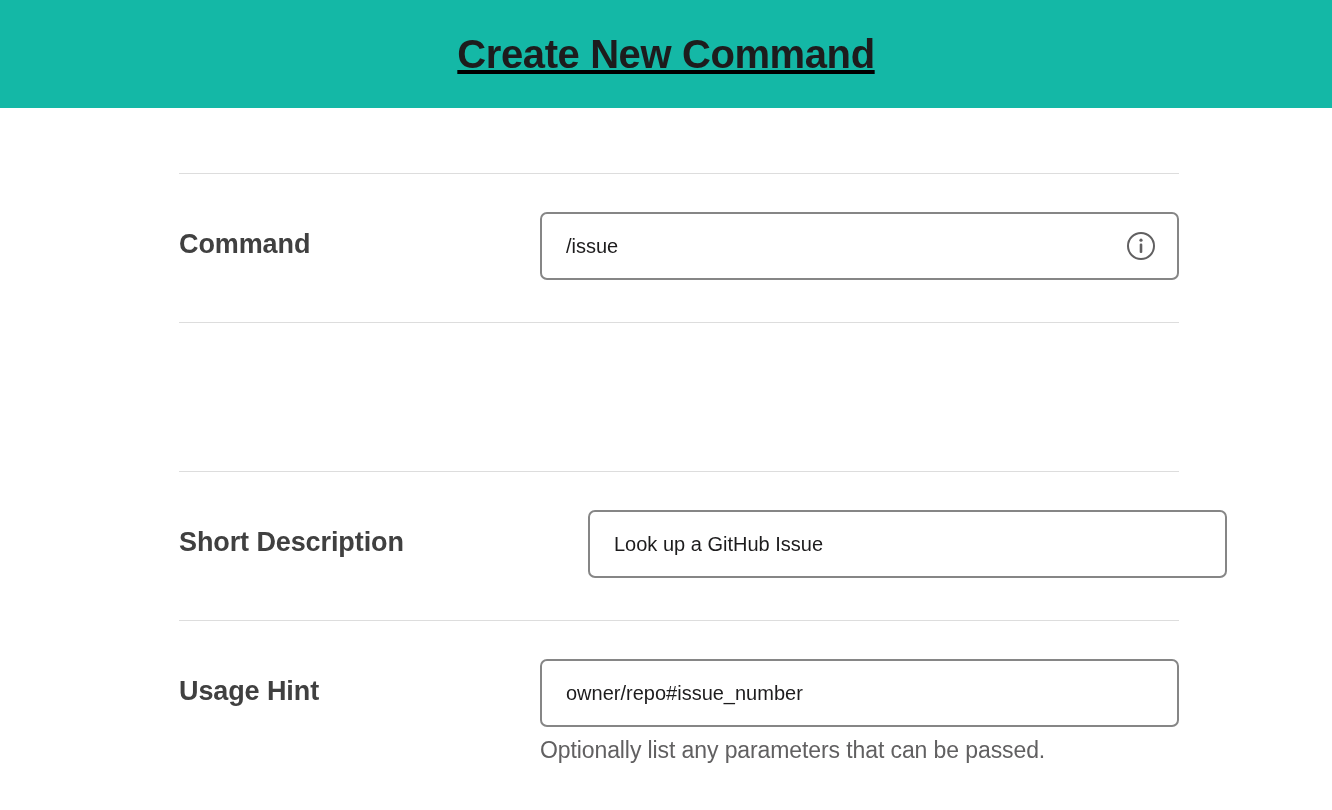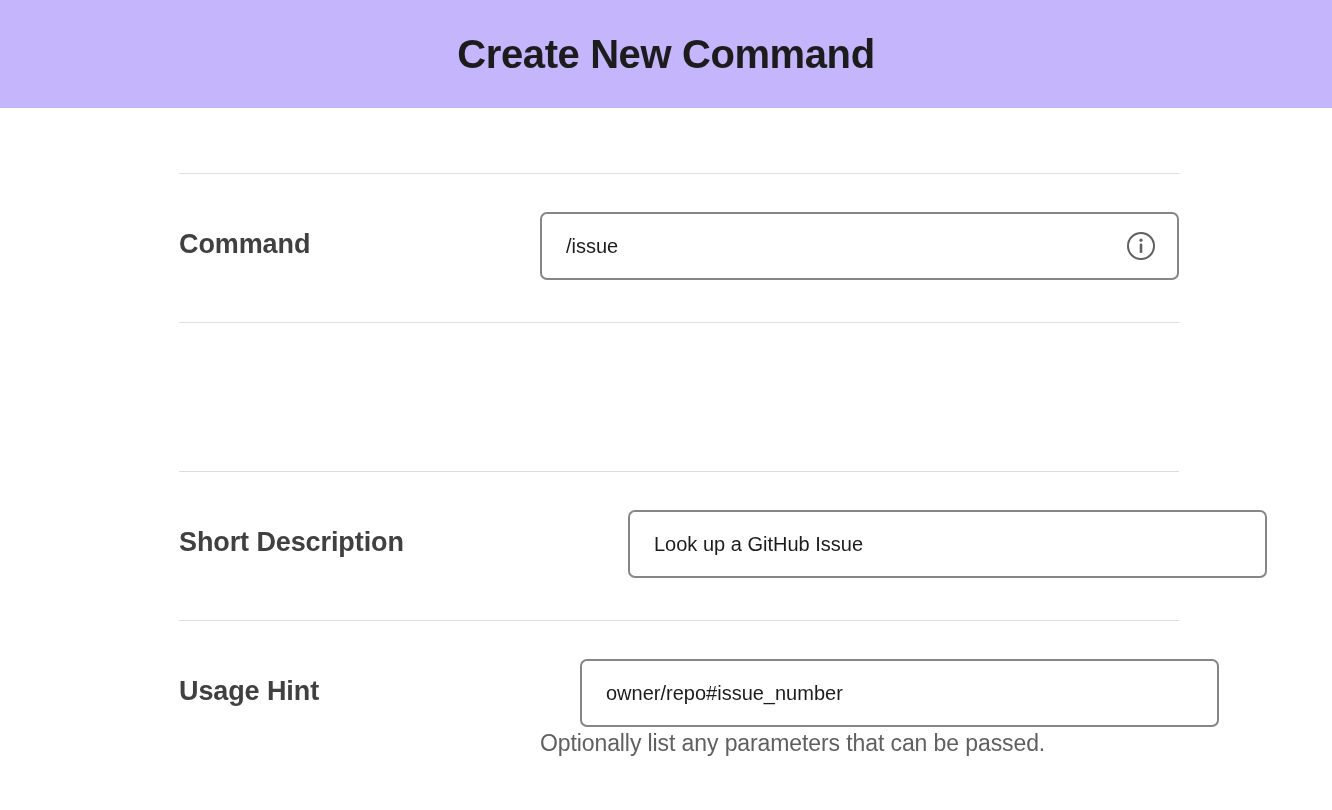--- a/index.html
+++ b/index.html
@@ -10,24 +10,25 @@
     background: #ffffff;
     font-family: "Liberation Sans", sans-serif;
     overflow: hidden;
   }
 
   
   .modal-header {
     position: relative;
     width: 1332px;
     height: 108px;
-    background: #c4b5fd;
+    background: #14b8a6;
     display: flex;
     align-items: center;
     justify-content: center;
+    text-decoration: underline;
   }
   .modal-title {
     font-size: 40px;
     font-weight: 700;
     color: #1d1c1d;
     letter-spacing: -0.4px;
     line-height: 1;
   }
   .header-shadow {
     position: absolute;
@@ -98,36 +99,36 @@
     border: 2px solid #868686;
     border-radius: 7px;
     background: #ffffff;
     font-family: "Liberation Sans", sans-serif;
     font-size: 20px;
     color: #1d1c1d;
     padding: 0 60px 0 24px;
     line-height: 64px;
     outline: none;
   }
-  .text-input.no-icon { padding-right: 36px; margin-left: 40px; }
+  .text-input.no-icon { padding-right: 36px; }
 
   .info-icon {
     position: absolute;
     right: 23px;
     top: 50%;
     transform: translateY(-50%);
     width: 30px;
     height: 30px;
     display: block;
     cursor: pointer;
   }
   .info-icon svg { display: block; }
 
   .helper-text {
-    margin-top: 2px;
+    margin-top: 9px;
     font-size: 23px;
     color: #616061;
     line-height: 1.25;
     letter-spacing: -0.1px;
   }
 
   
   .row-command       { min-height: 148px; }
   .row-request-url   { min-height: 148px; }
   .row-short-desc    { min-height: 148px; gap: 48px; }

